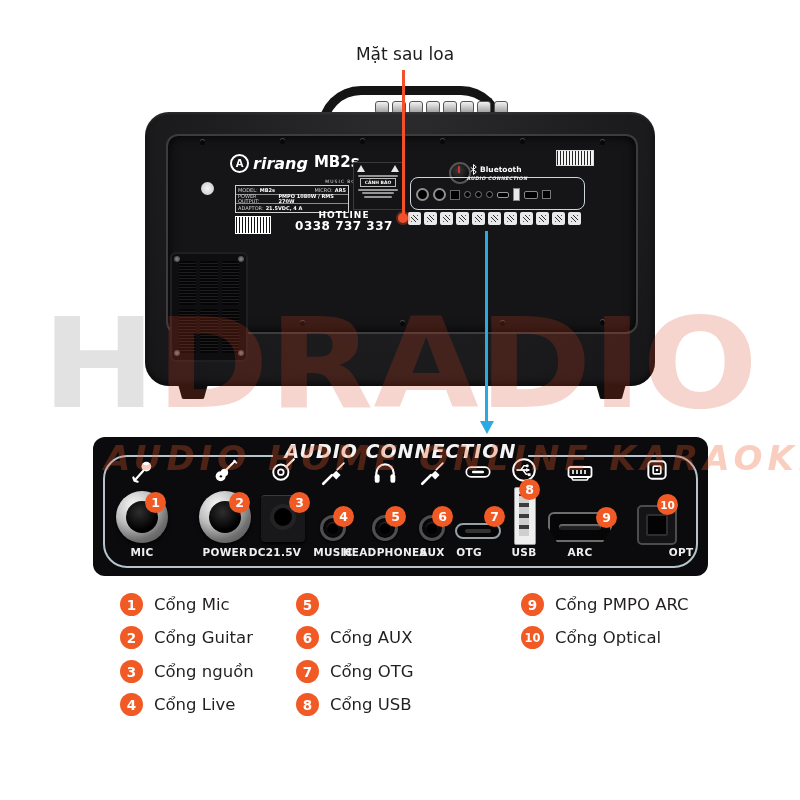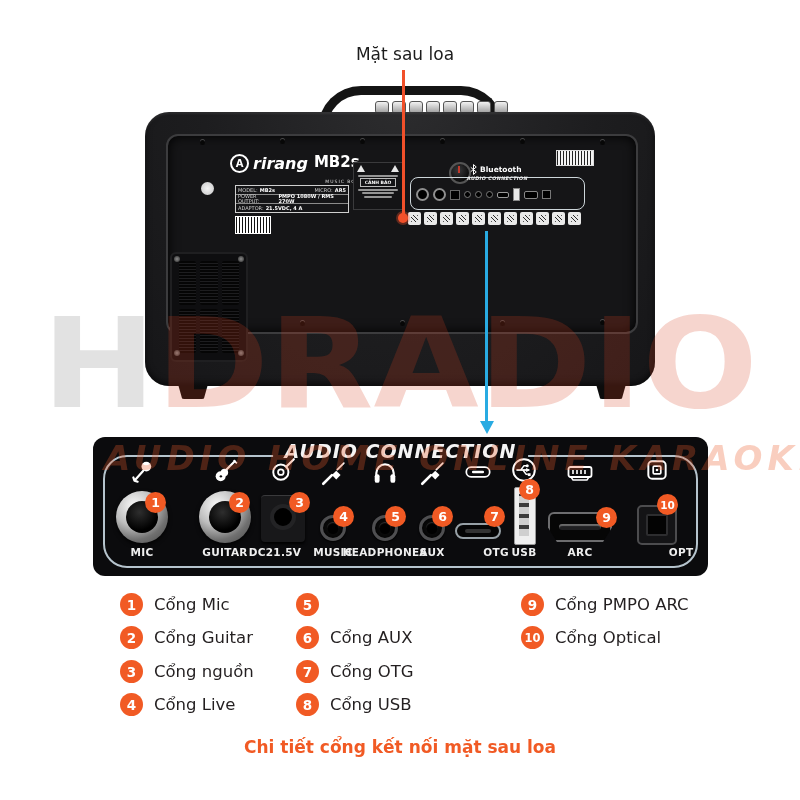--- a/index.html
+++ b/index.html
@@ -199,20 +199,24 @@
       </div>
       <div class="spec-row">
         <span class="spec-k">POWER OUTPUT:</span>
         <span class="spec-v">PMPO 1080W / RMS 270W</span>
       </div>
       <div class="spec-row">
         <span class="spec-k">ADAPTOR:</span>
         <span class="spec-v">21.5VDC, 4 A</span>
       </div>
     </div>
+    <div class="hotline">
+      <div class="hotline-l">HOTLINE</div>
+      <div class="hotline-n">0338 737 337</div>
+    </div>
     <div class="barcode"></div>
   </div>
 
   <div class="abs warn">
     <div class="warn-tris">
         <span class="tri"></span>
         <span class="tri"></span>
       </div>
     <div class="warn-bar"></div>
     <div class="warn-title">CẢNH BÁO</div>
@@ -375,26 +379,26 @@
     <div class="badge" style="left:196px;top:55px">3</div>
     <div class="badge" style="left:240px;top:69px">4</div>
     <div class="badge" style="left:292px;top:69px">5</div>
     <div class="badge" style="left:339px;top:69px">6</div>
     <div class="badge" style="left:391px;top:69px">7</div>
     <div class="badge" style="left:426px;top:42px">8</div>
     <div class="badge" style="left:503px;top:70px">9</div>
     <div class="badge b10" style="left:564px;top:57px">10</div>
 
     <div class="port-label" style="left:1px">MIC</div>
-    <div class="port-label" style="left:84px">GUITAR</div>
+    <div class="port-label" style="left:84px">POWER</div>
     <div class="port-label" style="left:134px">DC21.5V</div>
     <div class="port-label" style="left:192px">MUSIC</div>
     <div class="port-label" style="left:244px">HEADPHONES</div>
     <div class="port-label" style="left:291px">AUX</div>
-    <div class="port-label" style="left:355px">OTG</div>
+    <div class="port-label" style="left:328px">OTG</div>
     <div class="port-label" style="left:383px">USB</div>
     <div class="port-label" style="left:439px">ARC</div>
     <div class="port-label" style="left:540px">OPT</div>
   </div>
 
   <div class="abs wm-big"><span class="wm-h">H</span><span class="wm-r">DRADIO</span></div>
   <div class="abs wm-strip">AUDIO HOME ONLINE KARAOKE</div>
 
   <div class="legend-item" style="left:120px;top:593px">
     <span class="l-circle">1</span>
@@ -429,15 +433,14 @@
     </div>
   <div class="legend-item" style="left:521px;top:593px">
     <span class="l-circle">9</span>
     <span class="l-text">Cổng PMPO ARC</span>
     </div>
   <div class="legend-item" style="left:521px;top:626px">
     <span class="l-circle c10">10</span>
     <span class="l-text">Cổng Optical</span>
     </div>
 
-  <div class="abs caption">Chi tiết cổng kết nối mặt sau loa</div>
 
 </div>
 
 </body></html>

